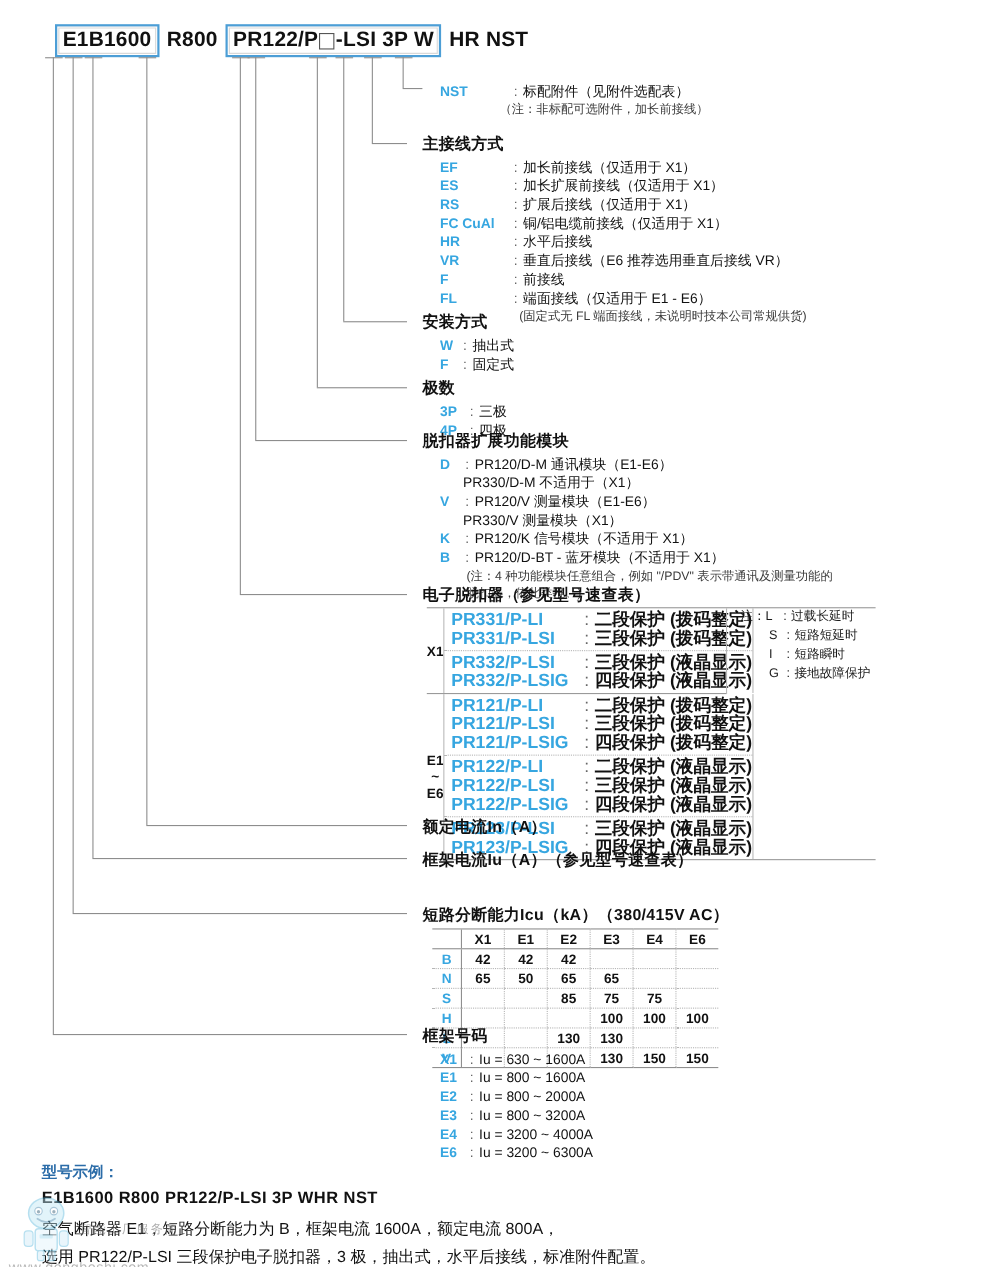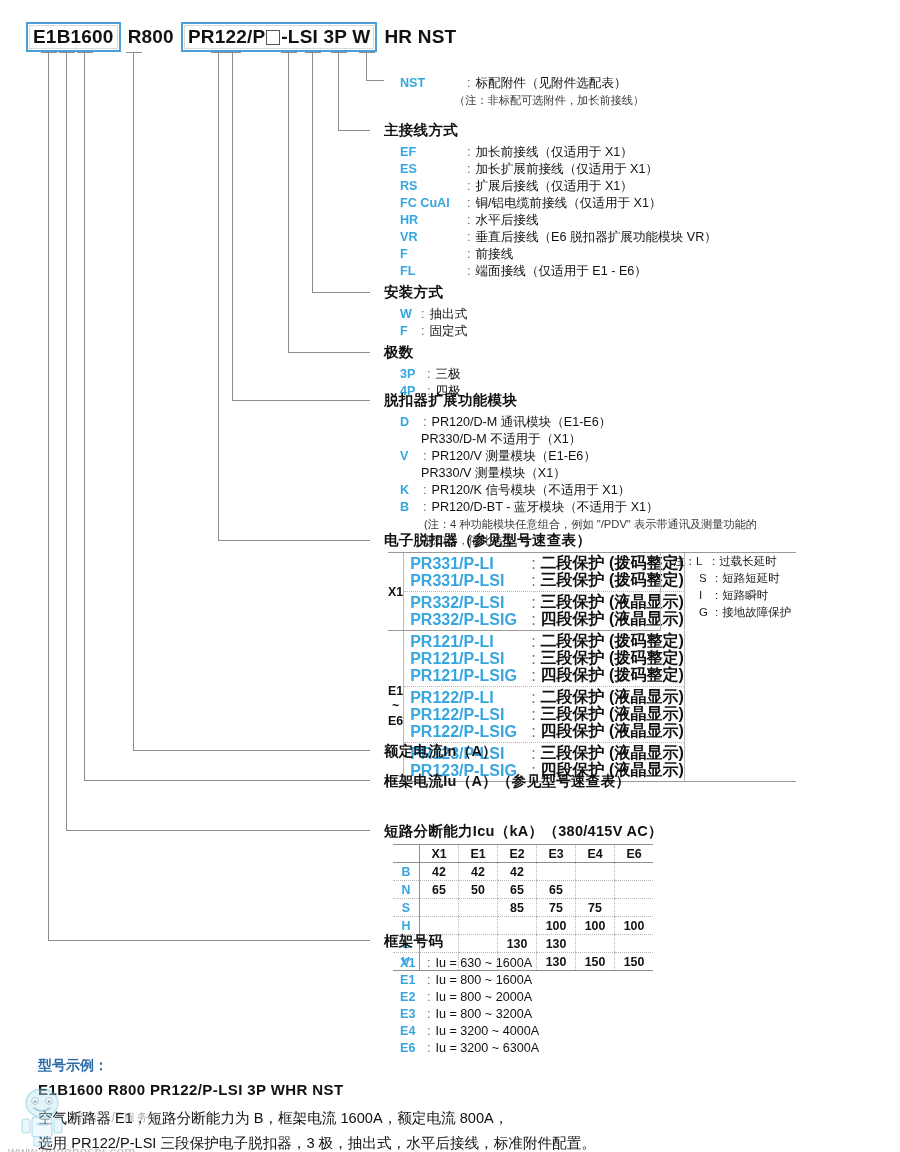--- a/index.html
+++ b/index.html
@@ -8,21 +8,21 @@
     font-family:"Liberation Sans","DejaVu Sans",sans-serif;
     color:#1a1a1a;position:relative;overflow:hidden;
     -webkit-font-smoothing:antialiased;
   }
   .stage{position:absolute;left:0;top:0;width:900px;height:1152px;}
   .abs{position:absolute;}
 
   
   .model-row{position:absolute;left:26px;top:22px;height:30px;display:flex;align-items:stretch;}
   .mseg{display:flex;align-items:center;font-size:19px;font-weight:700;letter-spacing:.2px;color:#111;padding:0 3px;white-space:nowrap;}
-  .boxed{border:2px solid #4c9ed6;box-shadow:inset 0 0 0 1px #fff, inset 0 0 0 2px #d9d9d9;background:#fff;}
+  .boxed{border:2px solid #4c9ed6;box-shadow:inset 0 0 0 1px #fff, inset 0 0 0 2px #d9d9d9;background:#fff;margin-left:24px;}
   .sq{display:inline-block;width:12px;height:13px;border:1.5px solid #555;background:#fff;margin:0 1px;vertical-align:middle;}
 
   
   .vline{position:absolute;width:0;border-left:1.6px solid #8d8d8d;}
   .hline{position:absolute;height:0;border-top:1.6px solid #8d8d8d;}
   .tick{position:absolute;height:0;border-top:1.6px solid #8d8d8d;width:14px;}
 
   
   .sec-title{font-size:14.5px;font-weight:700;color:#111;letter-spacing:.3px;white-space:nowrap;}
   .rowline{display:flex;align-items:flex-start;font-size:12.6px;line-height:17px;white-space:nowrap;color:#111;}
@@ -146,32 +146,33 @@
         <span>铜/铝电缆前接线（仅适用于 X1）</span>
       </div>
       <div class="rowline">
         <span class="code kcol">HR</span>
         <span class="colon">:</span>
         <span>水平后接线</span>
       </div>
       <div class="rowline">
         <span class="code kcol">VR</span>
         <span class="colon">:</span>
-        <span>垂直后接线（E6 脱扣器扩展功能模块 VR）</span>
+        <span>垂直后接线（E6 推荐选用垂直后接线 VR）</span>
       </div>
       <div class="rowline">
         <span class="code kcol">F</span>
         <span class="colon">:</span>
         <span>前接线</span>
       </div>
       <div class="rowline">
         <span class="code kcol">FL</span>
         <span class="colon">:</span>
         <span>端面接线（仅适用于 E1 - E6）</span>
       </div>
+      <div class="note" style="margin-left:88px;">(固定式无 FL 端面接线，未说明时技本公司常规供货)</div>
     </div>
   </div>
 
   <div class="abs" style="left:384px;top:283px;">
     <div class="sec-title">安装方式</div>
     <div style="margin-top:4px;">
       <div class="rowline">
         <span class="code" style="min-width:18px;display:inline-block;">W</span>
         <span class="colon">:</span>
         <span>抽出式</span>

